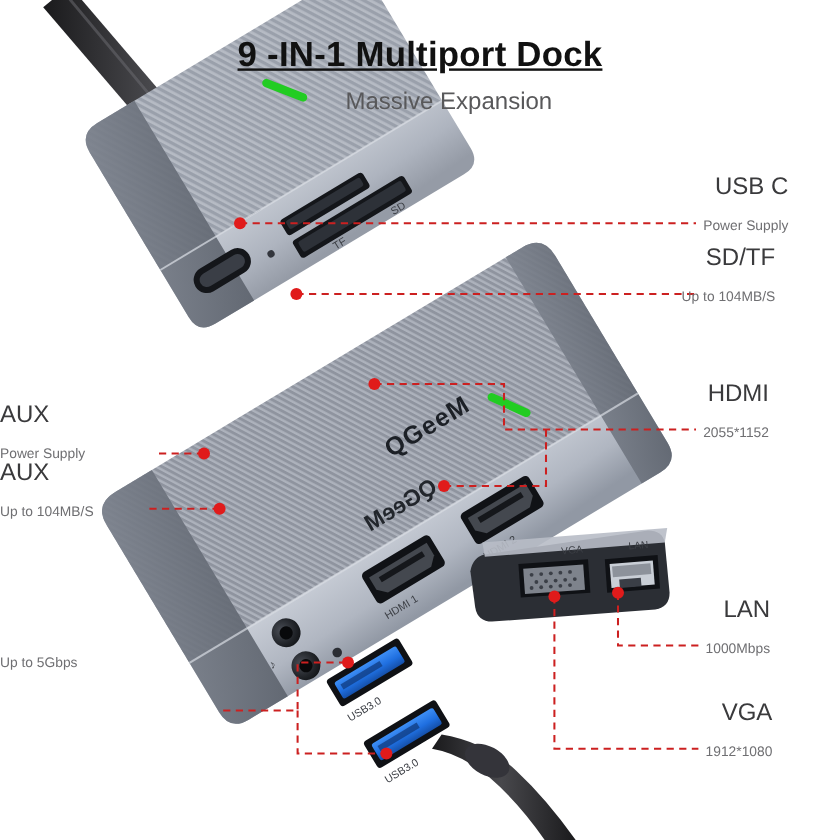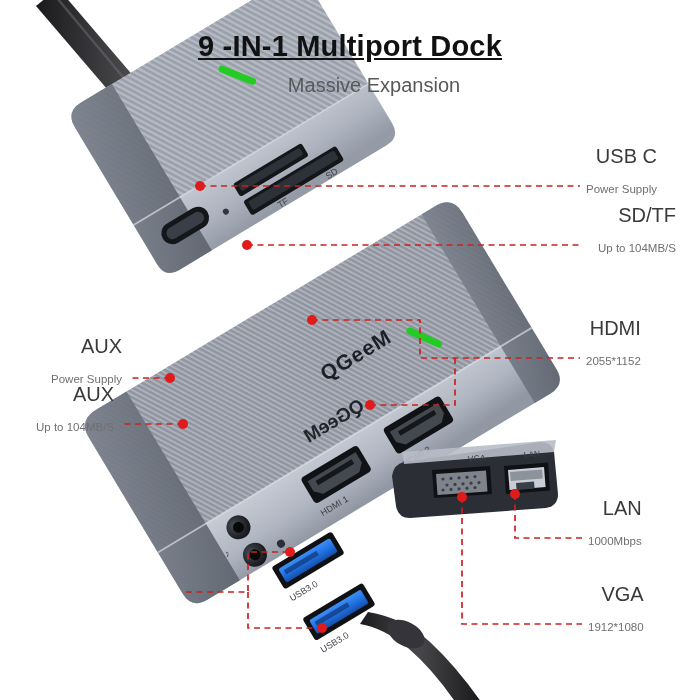--- a/index.html
+++ b/index.html
@@ -26,21 +26,21 @@
     position:absolute;left:0;top:74px;width:700px;
     text-align:center;
     font-size:20px;font-weight:400;color:#58585a;padding-left:24px;
   }
 
   
   .callout{position:absolute;white-space:nowrap;}
   .callout .c-main{font-size:20px;color:#3a3a3c;line-height:1.08;}
   .callout .c-sub{font-size:11.5px;color:#6f6f72;line-height:1.22;margin-top:14px;}
   .callout.right{text-align:right;}
-  .callout.left{text-align:right;}
+  .callout.left{text-align:left;}
 
   
   .leadsvg{position:absolute;left:0;top:0;width:700px;height:700px;overflow:visible;pointer-events:none;}
   .lead{fill:none;stroke:#cc2020;stroke-width:1.7;stroke-dasharray:6 4.5;stroke-linecap:butt;}
   .dot{fill:#e01b1b;}
 
   
   .devsvg{position:absolute;left:0;top:0;width:700px;height:700px;}
 </style>
 </head>
@@ -267,21 +267,21 @@
   </svg>
 
   <div class="title">9 -IN-1 Multiport Dock</div>
   <div class="subtitle">Massive Expansion</div>
 
   <div class="callout right" style="left:586px;top:146px;">
     <div class="c-main">USB C</div>
     <div class="c-sub">Power Supply</div>
   </div>
 
-  <div class="callout right" style="left:598px;top:205px;">
+  <div class="callout right" style="left:568px;top:205px;">
     <div class="c-main">SD/TF</div>
     <div class="c-sub">Up to 104MB/S</div>
   </div>
 
   <div class="callout right" style="left:586px;top:318px;">
     <div class="c-main">HDMI</div>
     <div class="c-sub">2055*1152</div>
   </div>
 
   <div class="callout right" style="left:588px;top:498px;">
@@ -298,15 +298,16 @@
     <div class="c-main">AUX</div>
     <div class="c-sub">Power Supply</div>
   </div>
 
   <div class="callout left" style="left:0px;top:384px;width:114px;">
     <div class="c-main">AUX</div>
     <div class="c-sub">Up to 104MB/S</div>
   </div>
 
   <div class="callout left" style="left:0px;top:532px;width:180px;">
+    <div class="c-sub">Up to 5Gbps</div>
   </div>
 
 </div>
 
 </body></html>

